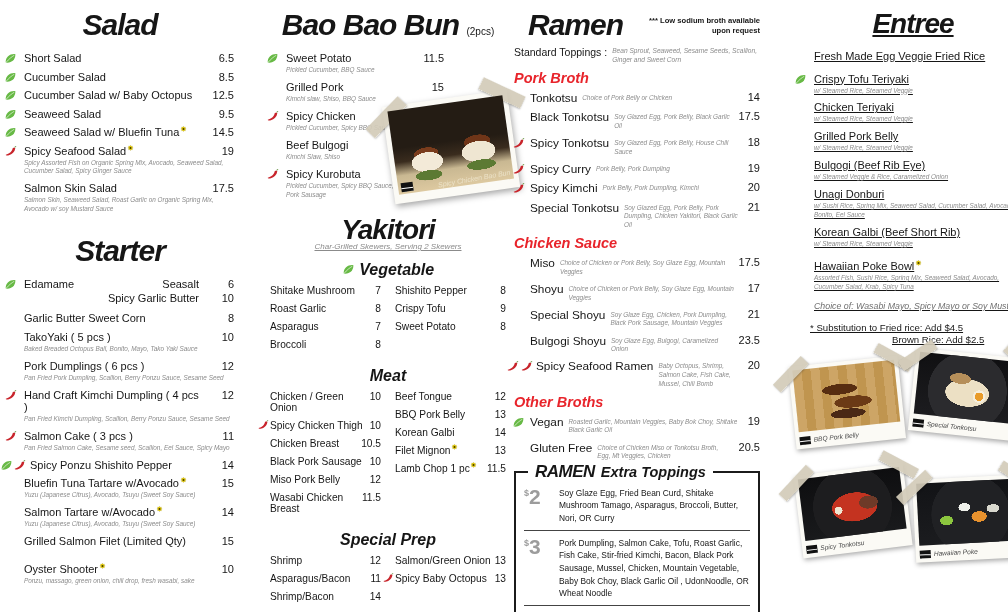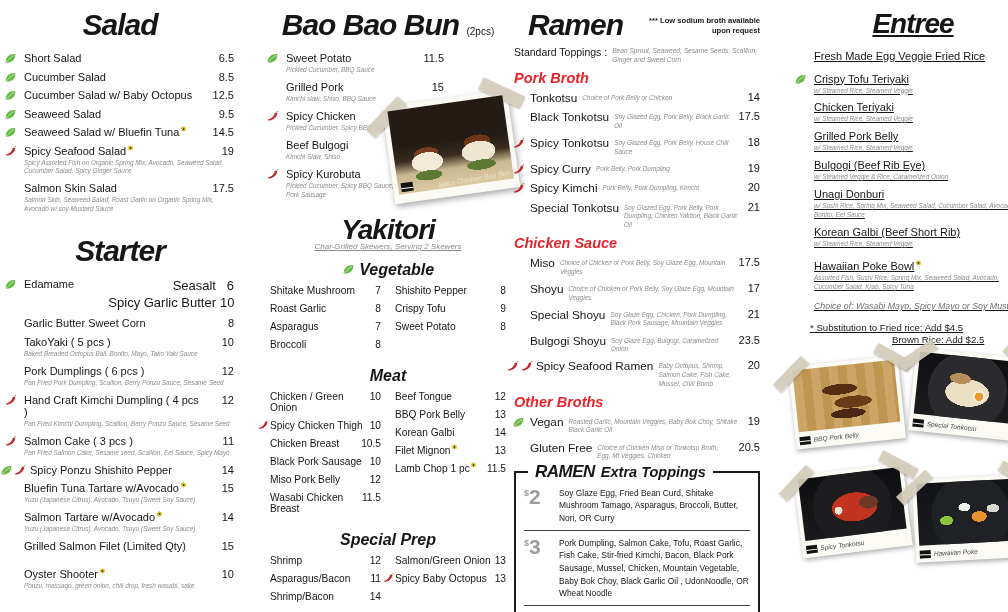--- a/index.html
+++ b/index.html
@@ -24,21 +24,21 @@
   .ic{position:absolute;left:-2px;top:0;width:15px;height:14px;}
   .ic svg{width:13px;height:13px;}
   .ic.second{left:7px;}
   .bdg{margin-left:1px;position:relative;top:-3px;}
   .bdg svg{width:7px;height:7px;}
   .ds{font-size:6.4px;font-style:italic;color:#8b8b8b;padding-left:18px;
       margin:-4.5px 0 6px;line-height:1.4;}
   .gap{height:9px;}
 
   .edam{margin-left:auto;}
-  .erow{display:flex;justify-content:flex-end;gap:4px;font-size:13px;line-height:1.25;}
+  .erow{display:flex;justify-content:flex-end;gap:21px;font-size:11px;line-height:1.25;}
   .erow .epr{width:14px;text-align:right;}
 
   
   .bao .mi{width:158px;}
   .bao .ds{width:128px;}
   .baoph{position:absolute;left:120px;top:98px;width:116px;background:#fbfaf5;
          padding:5px 5px 9px;transform:rotate(-8deg);box-shadow:1px 3px 6px rgba(0,0,0,.35);}
   .baoph .ph{height:84px;position:relative;background:
      radial-gradient(ellipse 24px 9px at 28% 82%, #5c7a33 0 55%, rgba(0,0,0,0) 56%),
      radial-gradient(ellipse 26px 9px at 74% 78%, #5c7a33 0 55%, rgba(0,0,0,0) 56%),

